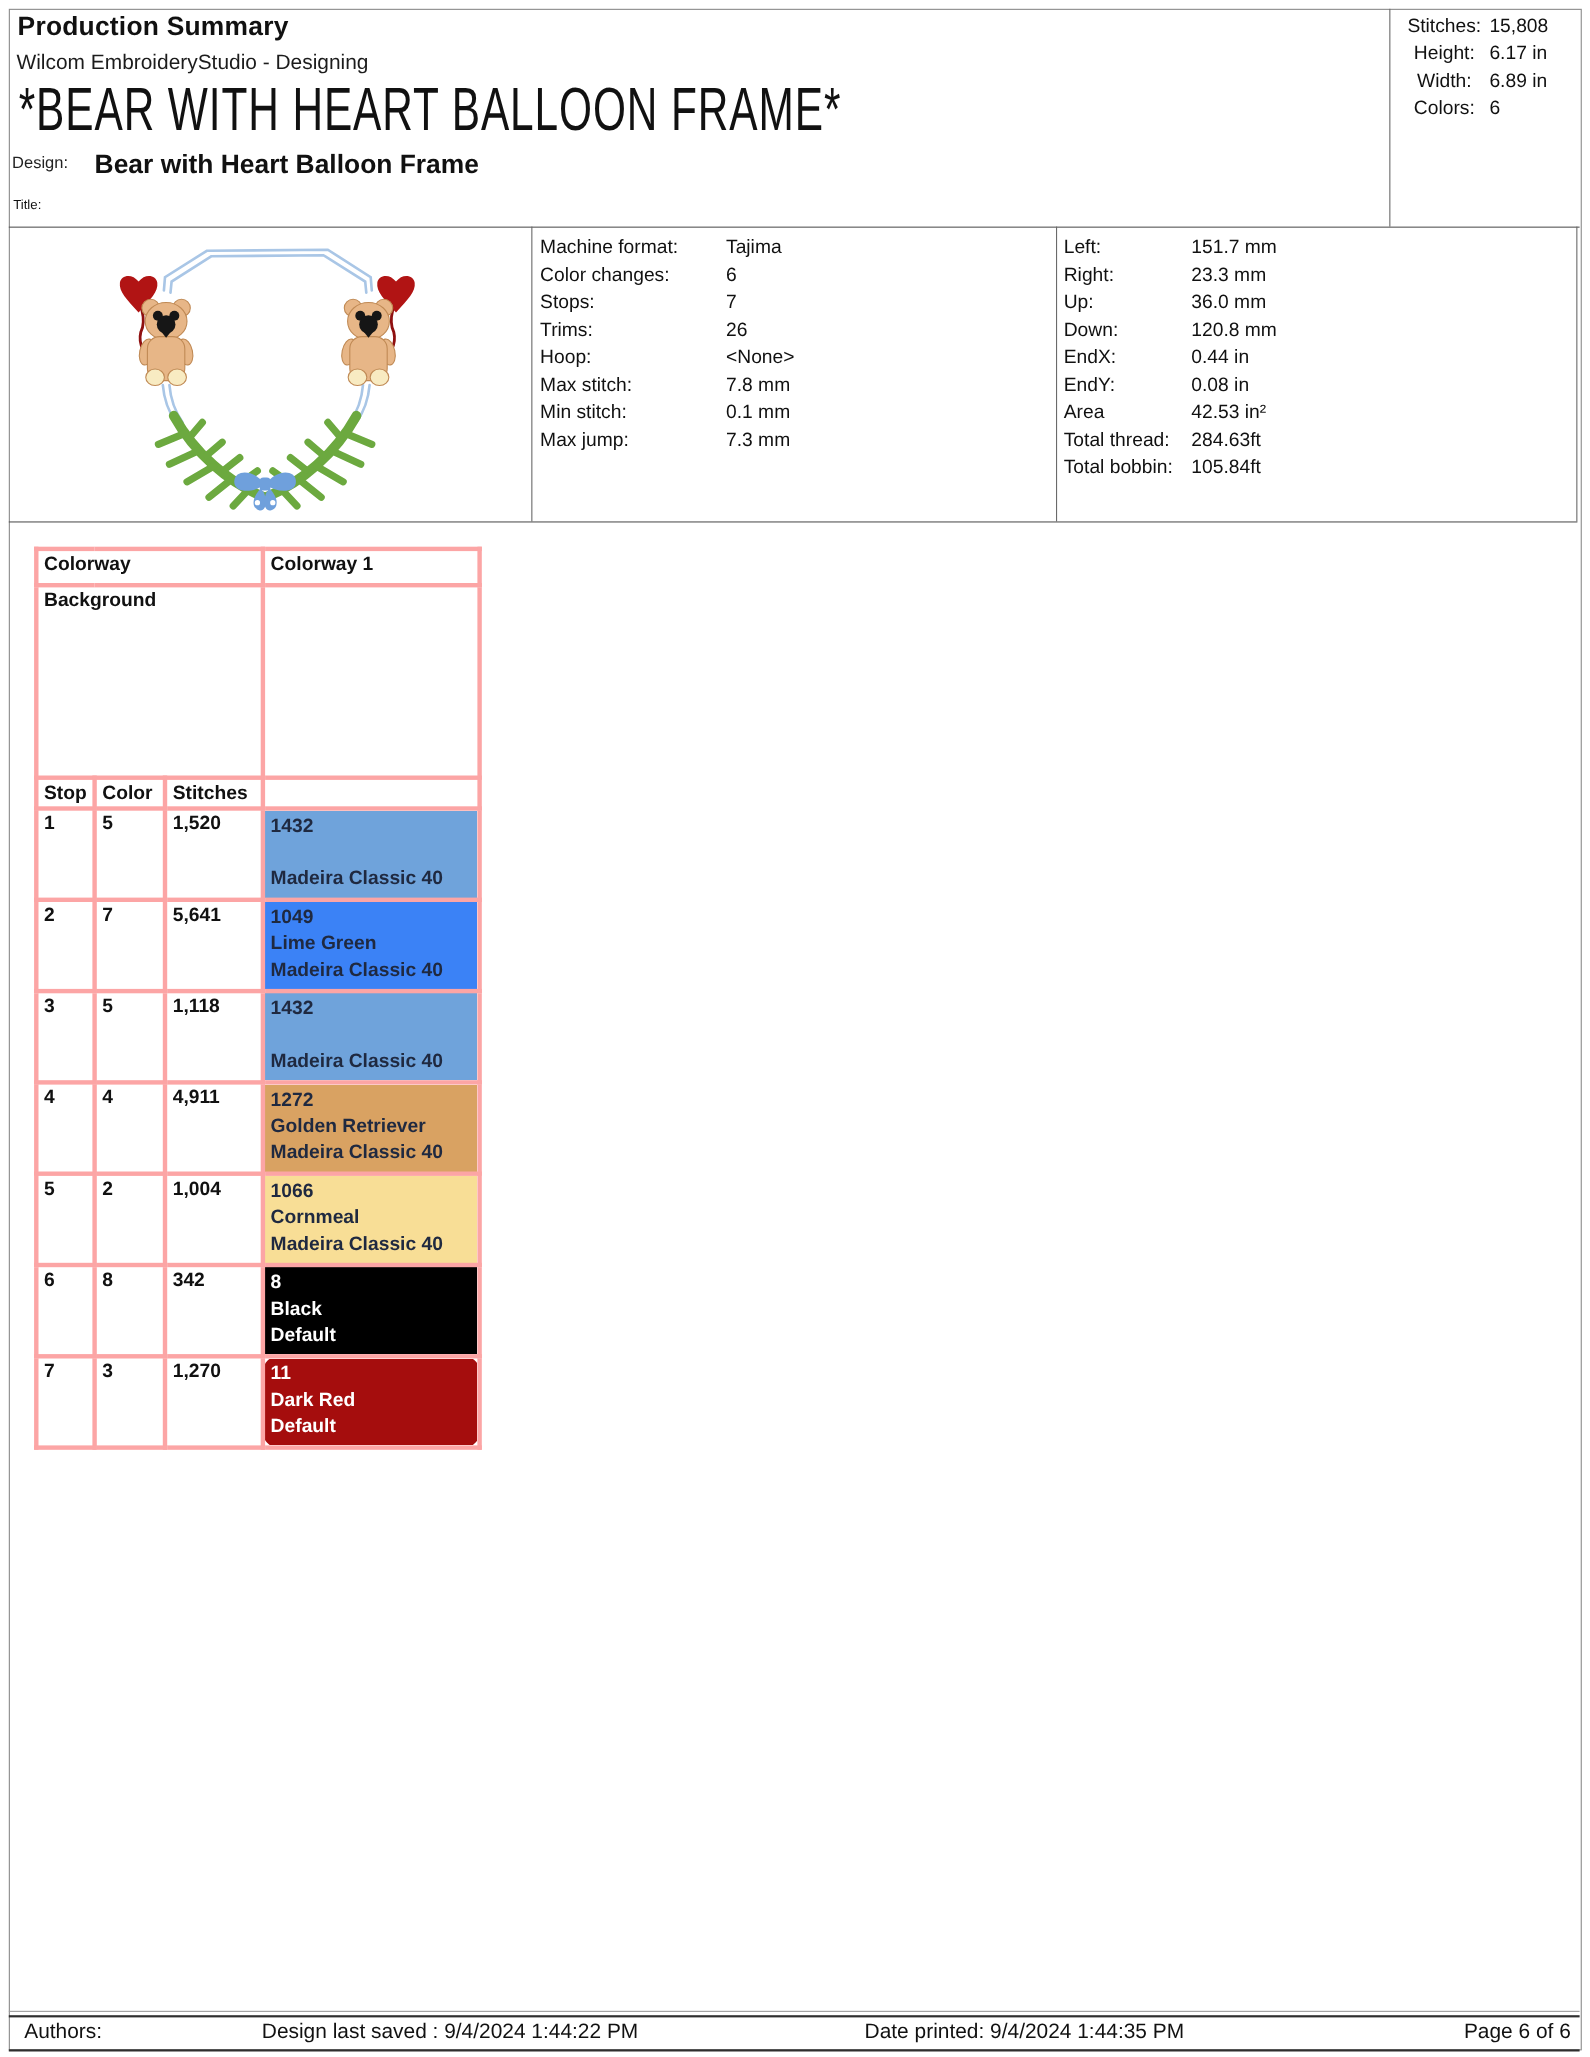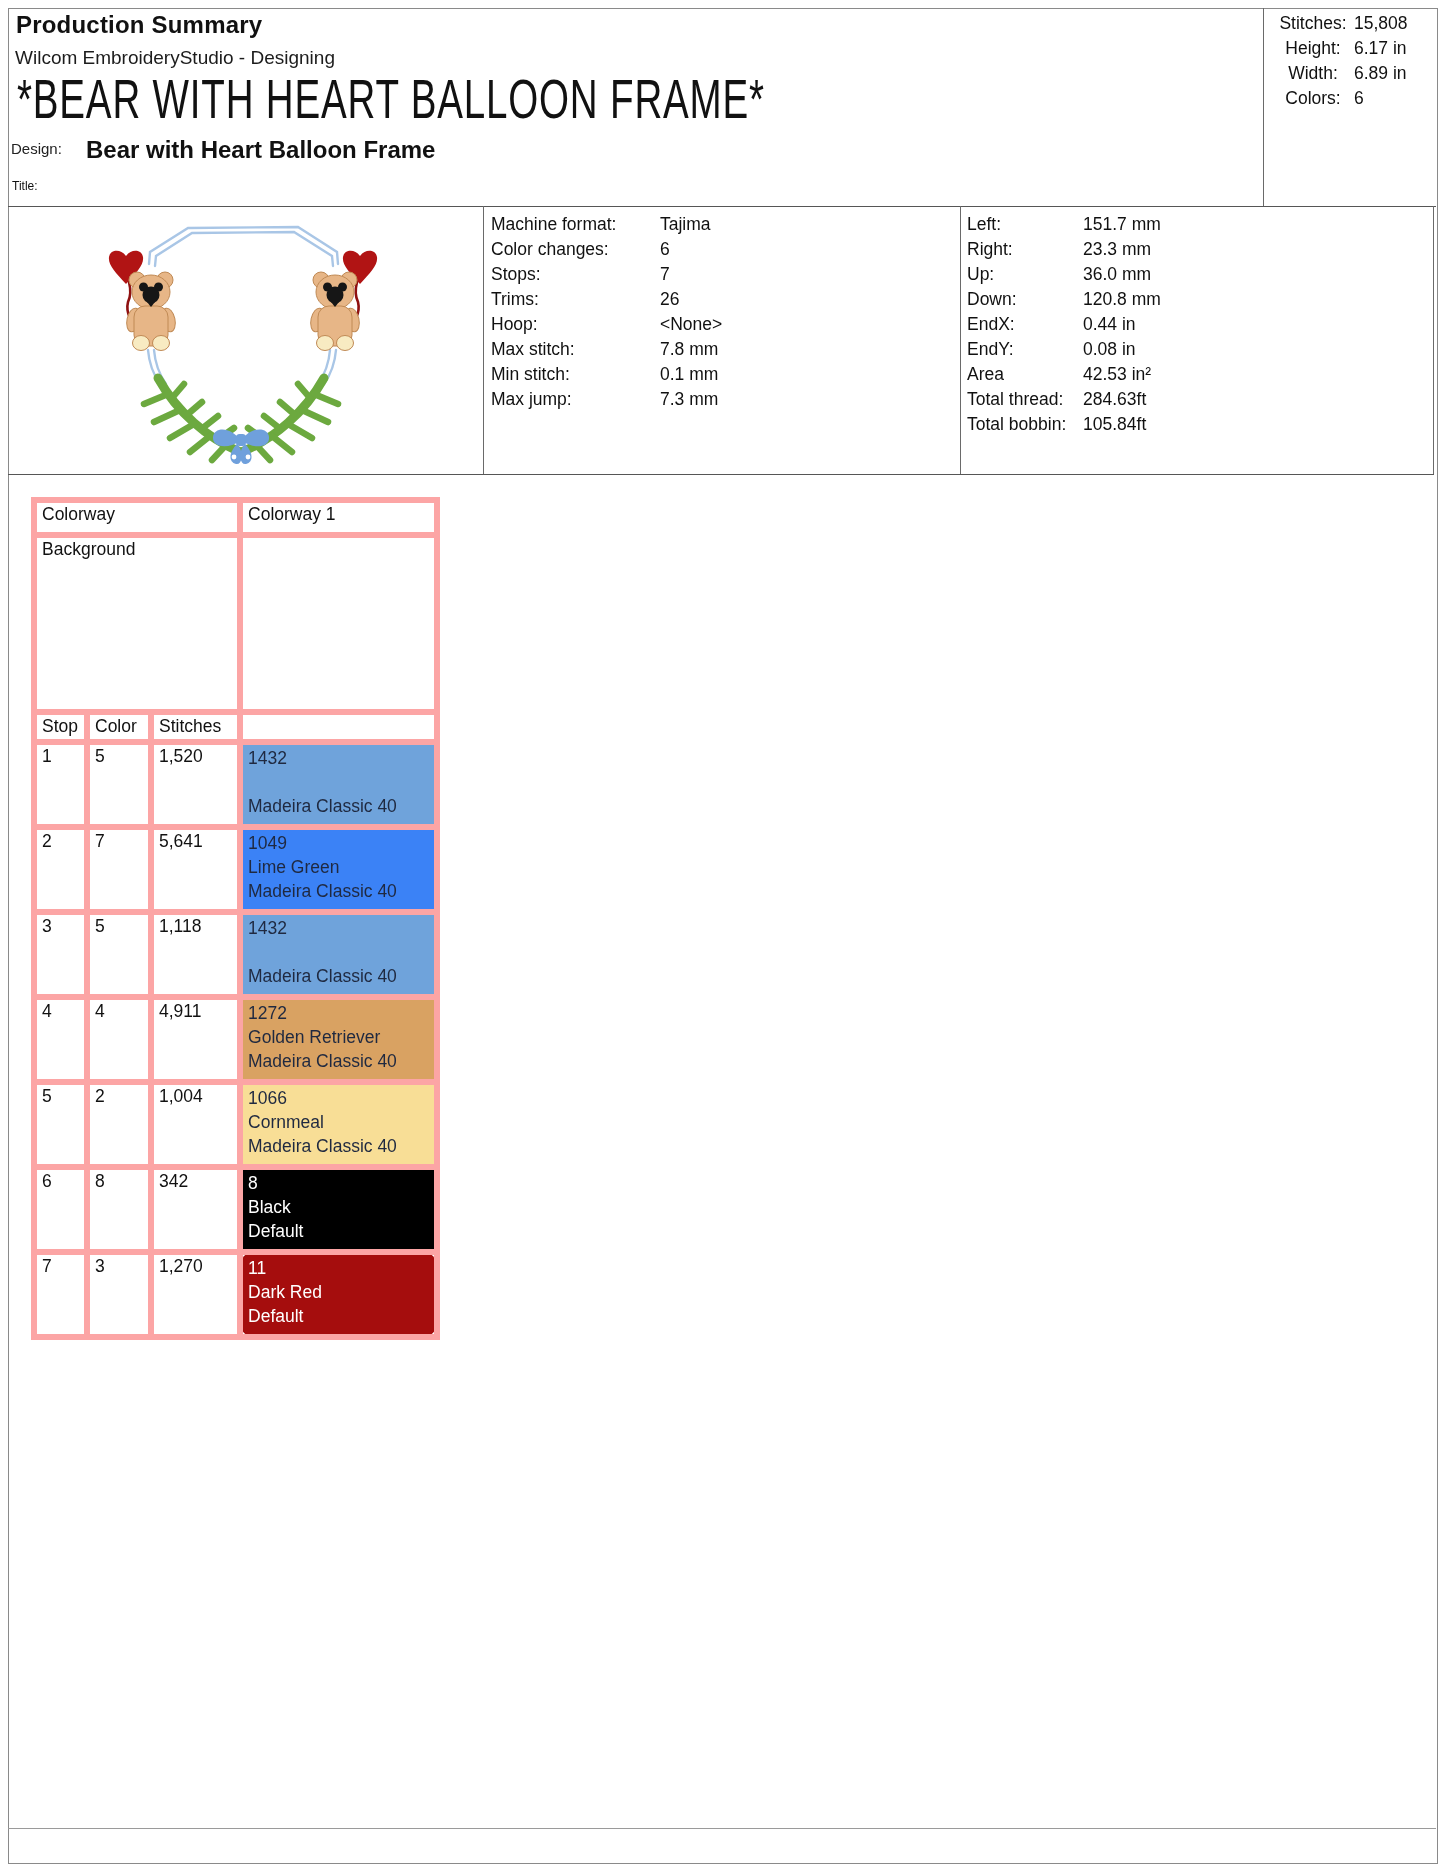--- a/index.html
+++ b/index.html
@@ -33,22 +33,22 @@
   .kv-machine{left:491px;top:212px;}
   .kv-machine .kv-label{width:169px;}
   .kv-position{left:967px;top:212px;}
   .kv-position .kv-label{width:116px;}
   
   table.cw{
     position:absolute;left:31px;top:497px;width:403px;
     border-collapse:collapse;table-layout:fixed;font-size:17.5px;
   }
   table.cw td,table.cw th{
-    border:6px solid #fca5a5;vertical-align:top;text-align:left;
-    padding:1px 5px;font-weight:normal;overflow:hidden;
+    border:4px solid #fca5a5;vertical-align:top;text-align:left;
+    padding:1px 5px;font-weight:bold;overflow:hidden;
   }
   tr.r-colorway td{height:27px;}
   tr.r-background td{height:169px;}
   tr.r-product td{height:30px;}
   tr.r-cols th{height:22px;}
   tr.color-row td{height:77px;}
   .sw{line-height:24px;padding-top:1px;}
   .sw div{min-height:24px;}
   
   .footer-hairline{left:8px;top:1828px;width:1428px;height:1px;background:#9a9a9a;}
@@ -354,14 +354,20 @@
           <td class="sw" style="background: rgb(165, 13, 13); color: rgb(255, 255, 255); border-radius: 14px;">
             <div>11</div>
             <div>Dark Red</div>
             <div>Default</div>
           </td>
         </tr>
       </tbody>
   </table>
 
   <div class="abs footer-hairline"></div>
+  <div class="abs footer-bar">
+    <span class="f-authors">Authors:</span>
+    <span class="f-saved">Design last saved : 9/4/2024 1:44:22 PM</span>
+    <span class="f-printed">Date printed: 9/4/2024 1:44:35 PM</span>
+    <span class="f-page">Page 6 of 6</span>
+  </div>
 
 </div>
 
 </body></html>

